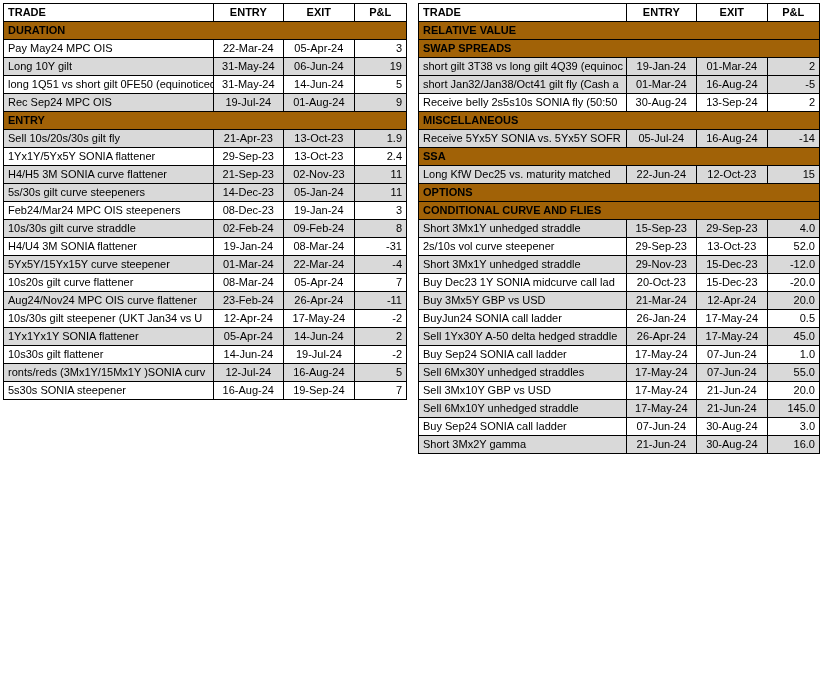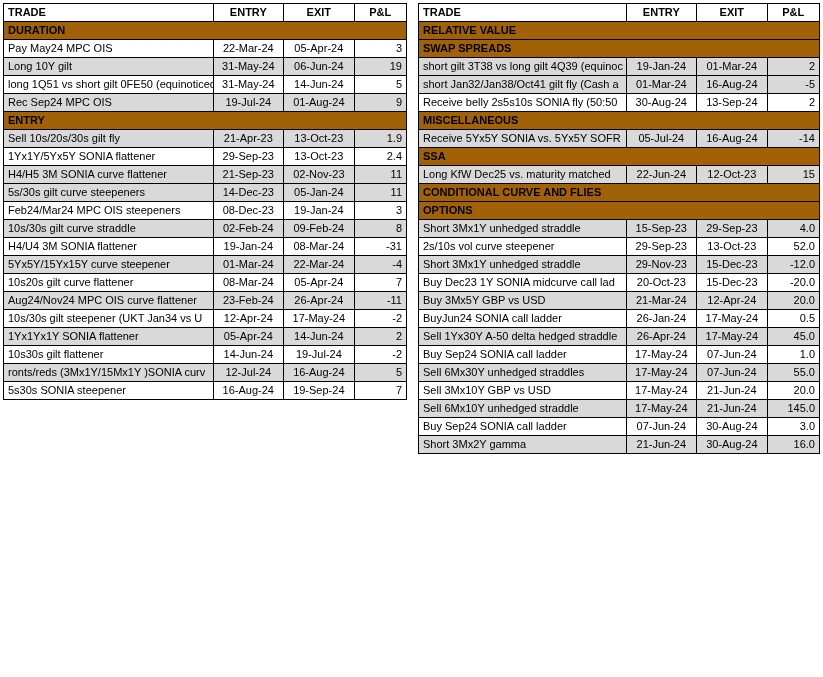--- a/index.html
+++ b/index.html
@@ -262,24 +262,24 @@
           <tr class="section">
             <td colspan="4">SSA</td>
           </tr>
           <tr class="alt">
             <td class="c-trade">Long KfW Dec25 vs. maturity matched</td>
             <td class="c-entry">22-Jun-24</td>
             <td class="c-exit">12-Oct-23</td>
             <td class="c-pnl">15</td>
           </tr>
           <tr class="section">
+            <td colspan="4">OPTIONS</td>
+          </tr>
+          <tr class="section">
             <td colspan="4">CONDITIONAL CURVE AND FLIES</td>
-          </tr>
-          <tr class="section">
-            <td colspan="4">OPTIONS</td>
           </tr>
           <tr class="alt">
             <td class="c-trade">Short 3Mx1Y unhedged straddle</td>
             <td class="c-entry">15-Sep-23</td>
             <td class="c-exit">29-Sep-23</td>
             <td class="c-pnl">4.0</td>
           </tr>
           <tr class="plain">
             <td class="c-trade">2s/10s vol curve steepener</td>
             <td class="c-entry">29-Sep-23</td>

